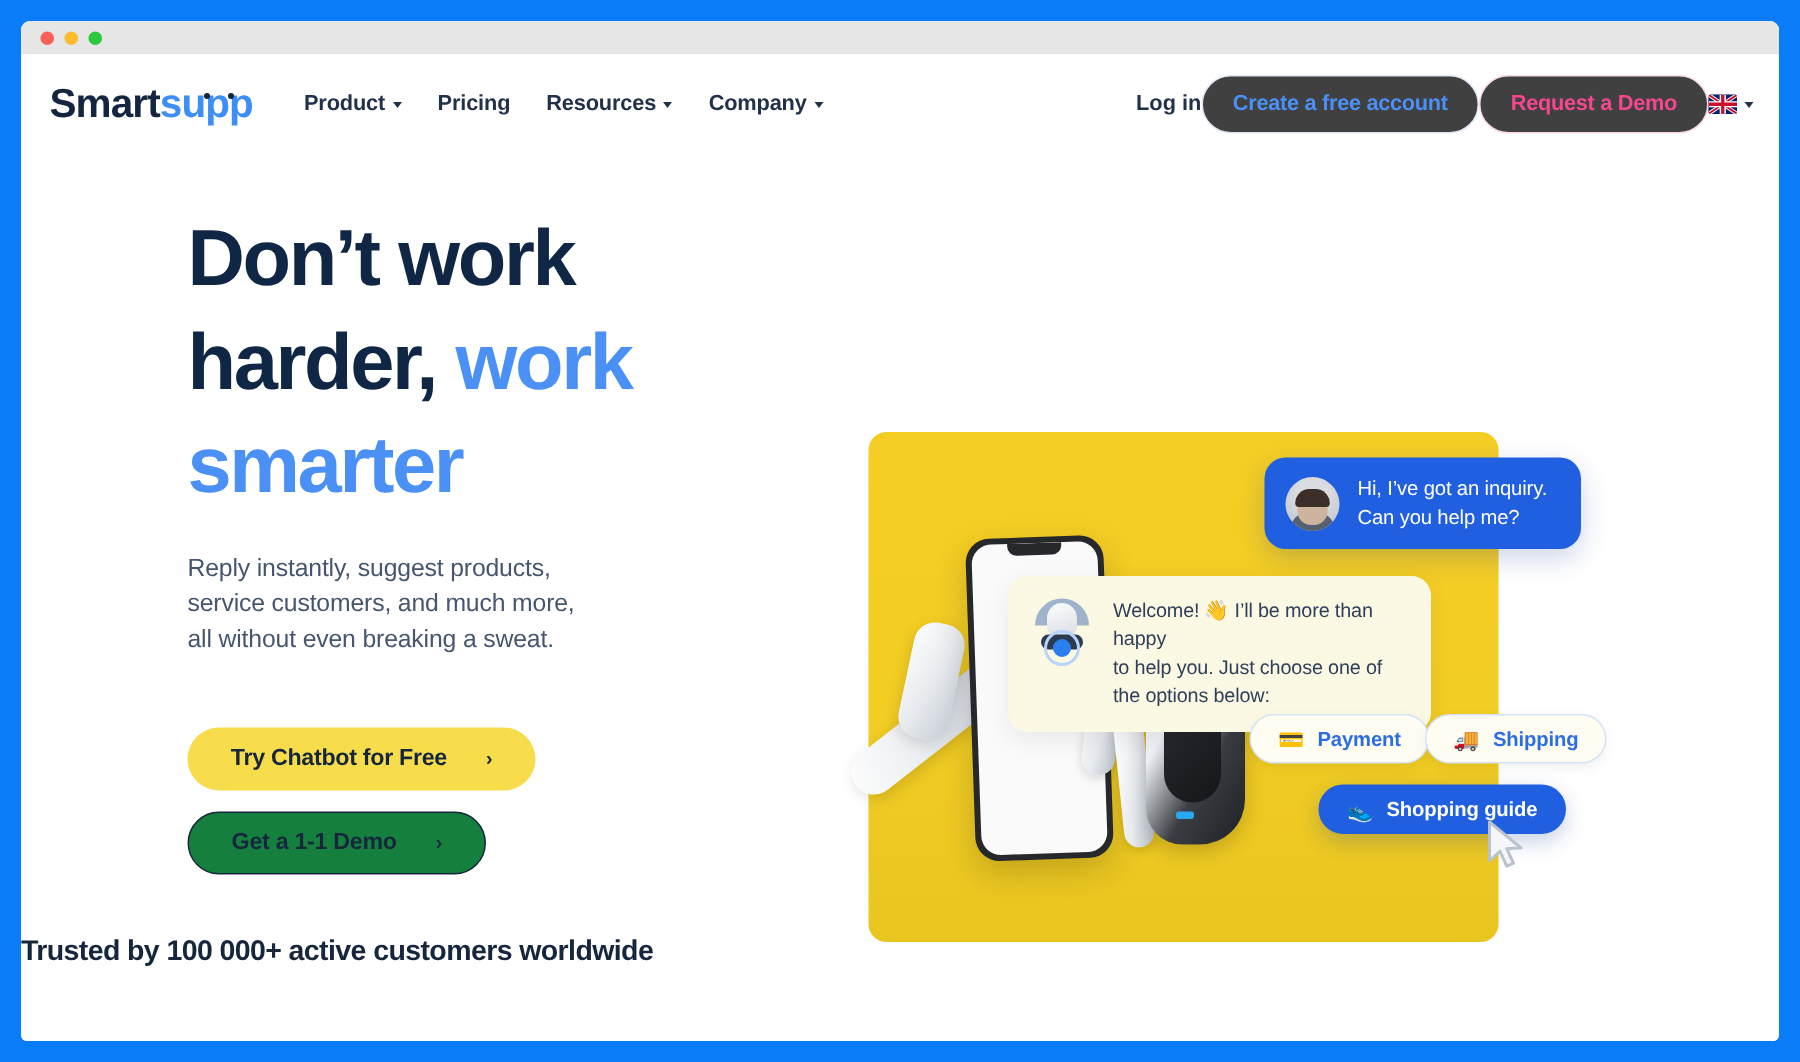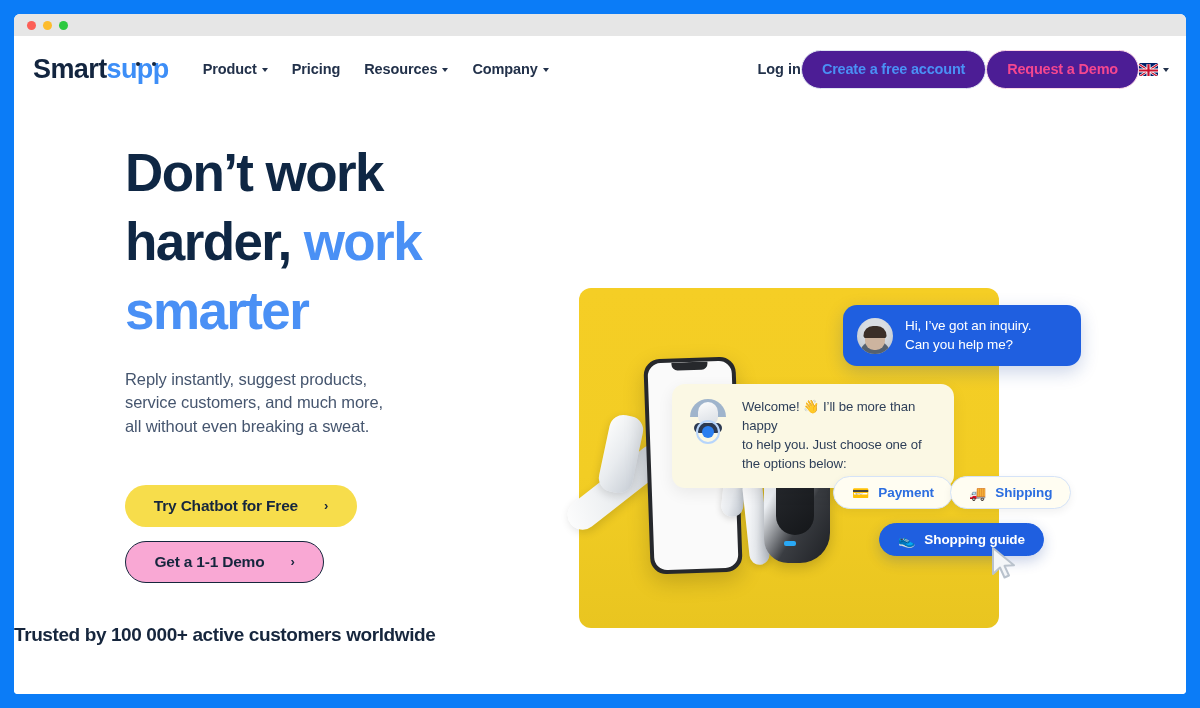--- a/index.html
+++ b/index.html
@@ -57,21 +57,21 @@
     margin-top:2px;
   }
 
   .spacer { flex:1; }
 
   .right-nav { display:flex; align-items:center; }
   .login { font-size:14.5px; font-weight:600; color:#22314a; cursor:pointer; }
   .pill {
     border-radius:22px; padding:10px 20px 11px;
     font-size:14.5px; font-weight:700; letter-spacing:-0.2px;
-    cursor:pointer; background:#4c1d95; white-space:nowrap;
+    cursor:pointer; background:#404040; white-space:nowrap;
   }
   .pill.blue  { border:1.5px solid #dfe6f2; color:#4a90f5; }
   .pill.pink  { border:1.5px solid #fbd7e6; color:#f5478f; }
 
   .lang { display:flex; align-items:center; gap:5px; cursor:pointer; }
   .flag { width:19px; height:13px; border-radius:1.5px; overflow:hidden;
           position:relative; background:#012169; display:block; }
   .lang .caret { border-top-color:#22314a; }
 
   
@@ -93,21 +93,21 @@
     display:inline-flex; align-items:center; justify-content:center;
     gap:26px; cursor:pointer; font-weight:700; letter-spacing:-0.2px;
   }
   .btn-primary {
     width:232px; height:42px; border-radius:22px;
     background:#f7dd4b; color:#16263d; font-size:15.5px;
     margin-bottom:14px;
   }
   .btn-secondary {
     width:199px; height:42px; border-radius:22px;
-    background:#f9a8d4; border:1.6px solid #16263d;
+    background:#15803d; border:1.6px solid #16263d;
     color:#16263d; font-size:15.5px;
   }
   .chev { font-size:13px; font-weight:600; }
 
   
   .hero-right { position:absolute; left:546px; top:165px; width:620px; height:380px; }
 
   .yellow-panel {
     position:absolute; left:19px; top:21px; width:420px; height:340px;
     background:linear-gradient(180deg,#f5ce25 0%,#f2cd24 55%,#e9c520 100%);
@@ -151,21 +151,21 @@
     box-shadow:0 4px 14px rgba(0,0,0,.2);
   }
   .palm:after {
     content:""; position:absolute; left:12px; top:22px; width:38px; height:76px;
     border-radius:20px; background:linear-gradient(140deg,#2b2e33,#141619);
   }
   .blue-led { position:absolute; background:#29a8f5; border-radius:2px; }
 
   
   .bubble-user {
-    position:absolute; left:283px; top:38px; width:238px;
+    position:absolute; left:283px; top:38px; width:211px;
     background:#1f5fe0; border-radius:14px; padding:12px 14px;
     display:flex; align-items:center; gap:12px;
     box-shadow:0 6px 18px rgba(20,60,150,.22);
   }
   .avatar-user {
     width:36px; height:36px; border-radius:50%; flex:none; overflow:hidden;
     background:radial-gradient(circle at 50% 34%,#d9dde2 0 36%,#b8bfc7 100%);
     position:relative;
   }
   .avatar-user .face {

